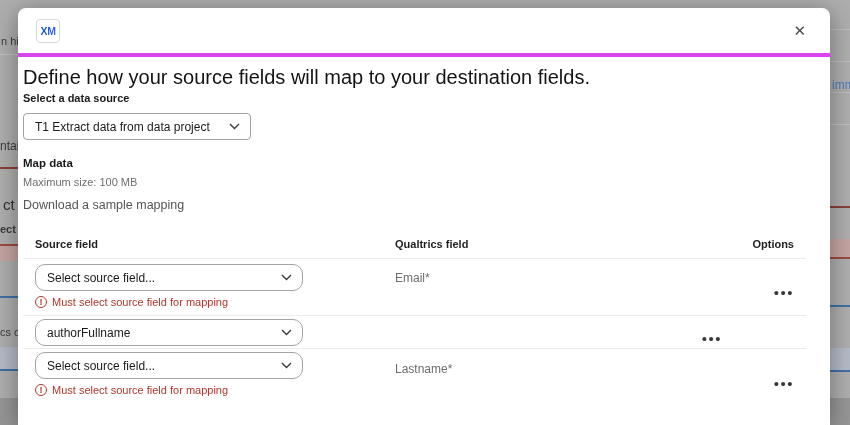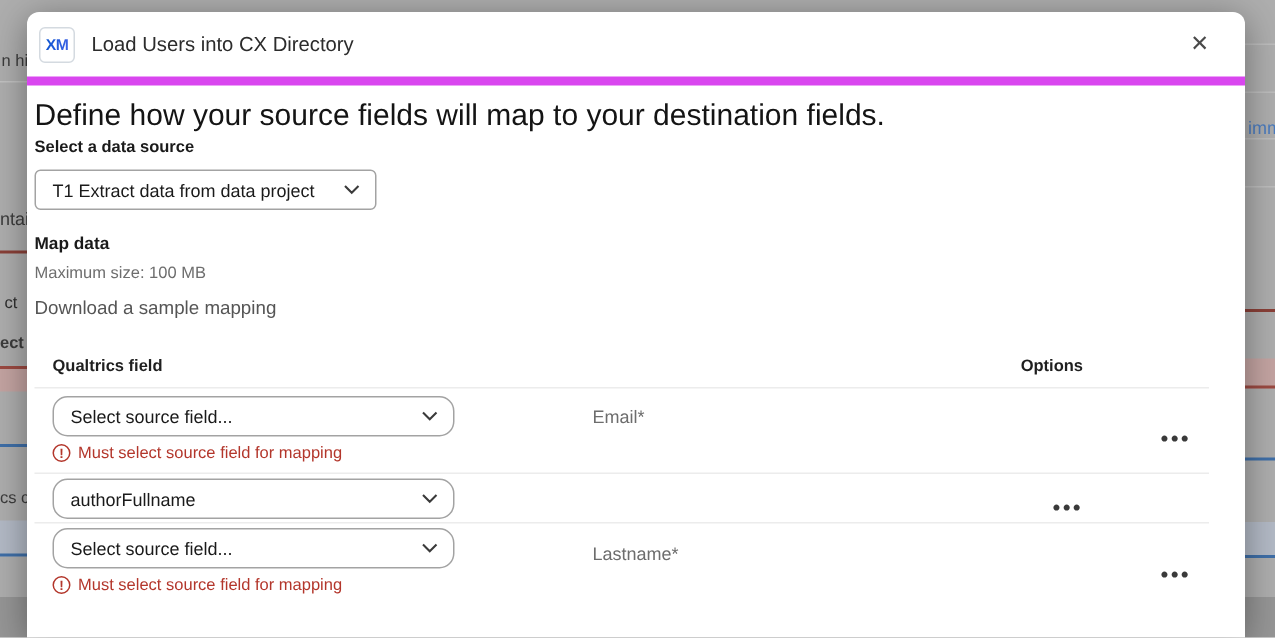--- a/index.html
+++ b/index.html
@@ -13,21 +13,21 @@
 
   
   .bg-frag { position:absolute; color:#3c3c3c; white-space:nowrap; }
   .bg-line { position:absolute; }
 
   
   .bgl-his  { left:1px; top:35px; font-size:11px; }
   .bgl-l1   { left:0; top:54px; width:18px; height:1px; background:#c2c2c2; }
   .bgl-ntai { left:0; top:139px; font-size:12px; }
   .bgl-red1 { left:0; top:167px; width:18px; height:2px; background:#8a4038; }
-  .bgl-ct   { left:3px; top:196px; font-size:11px; font-weight:400; color:#2f2f2f; }
+  .bgl-ct   { left:3px; top:196px; font-size:15px; font-weight:400; color:#2f2f2f; }
   .bgl-ect  { left:0; top:223px; font-size:11px; font-weight:600; }
   .bgl-pink { left:0; top:244px; width:18px; height:17px; background:#c4a4a2; border-top:2px solid #9c4a42; }
   .bgl-blue1{ left:0; top:296px; width:18px; height:2px; background:#3f6fa8; }
   .bgl-csc  { left:0; top:326px; font-size:11px; }
   .bgl-band { left:0; top:347px; width:18px; height:24px; background:#b3bac6; border-bottom:2px solid #3f6fa8; }
   .bgl-dark { left:0; top:398px; width:18px; height:27px; background:#969696; }
 
   
   .bgr-l1 { left:830px; top:29px;  width:20px; height:1px; background:#bdbdbd; }
   .bgr-l2 { left:830px; top:61px;  width:20px; height:1px; background:#bdbdbd; }
@@ -41,21 +41,21 @@
   .bgr-dark { left:830px; top:398px; width:20px; height:27px; background:#969696; }
 
   
   .modal {
     position:absolute; left:18px; top:8px; width:812px; height:417px;
     background:#fff; border-radius:8px 8px 0 0;
     box-shadow:0 4px 24px rgba(0,0,0,.38);
   }
   .modal-header {
     height:49px; display:flex; align-items:center;
-    padding:0 20px 0 8px; border-bottom:6px solid #d946ef;
+    padding:0 20px 0 18px; border-bottom:4px solid #d946ef;
   }
   .xm-logo {
     width:24px; height:24px; border:1px solid #d4dae0; border-radius:4px;
     display:flex; align-items:center; justify-content:center;
     font-size:10.5px; font-weight:700; letter-spacing:-.3px;
     background:#fff;
   }
   .xm-logo span {
     background:linear-gradient(100deg,#0a54cf,#3f62e6);
     -webkit-background-clip:text; background-clip:text; color:transparent;
@@ -158,21 +158,20 @@
 <div class="bg-line bgr-blue1"></div>
 <div class="bg-line bgr-band"></div>
 <div class="bg-line bgr-dark"></div>
 
 <div class="modal">
 
   <div class="modal-header">
     <div class="xm-logo">
         <span>XM</span>
       </div>
-    <div class="modal-title">Load Users into CX Directory</div>
     <div class="close-btn">✕</div>
   </div>
 
   <div class="modal-body">
 
     <div class="intro">Define how your source fields will map to your destination fields.</div>
     <div class="field-label">Select a data source</div>
 
     <div class="dropdown dd-source">
       <span>T1 Extract data from data project</span>
@@ -183,20 +182,21 @@
 
     <div class="map-data">Map data</div>
 
 
     <div class="max-size">Maximum size: 100 MB</div>
     <div class="sample-link">Download a sample mapping</div>
 
     <div class="map-table">
 
       <div class="trow thead">
+        <div>Source field</div>
         <div>Qualtrics field</div>
         <div class="th-options">Options</div>
       </div>
 
       <div class="trow">
         <div class="row-source">
           <div class="dropdown dd-row">
             <span>Select source field...</span>
             <svg class="chev" width="11" height="7" viewBox="0 0 11 7">
                 <polyline points="1,1 5.5,5.5 10,1" fill="none" stroke="#3a3a3a" stroke-width="1.4"></polyline>

